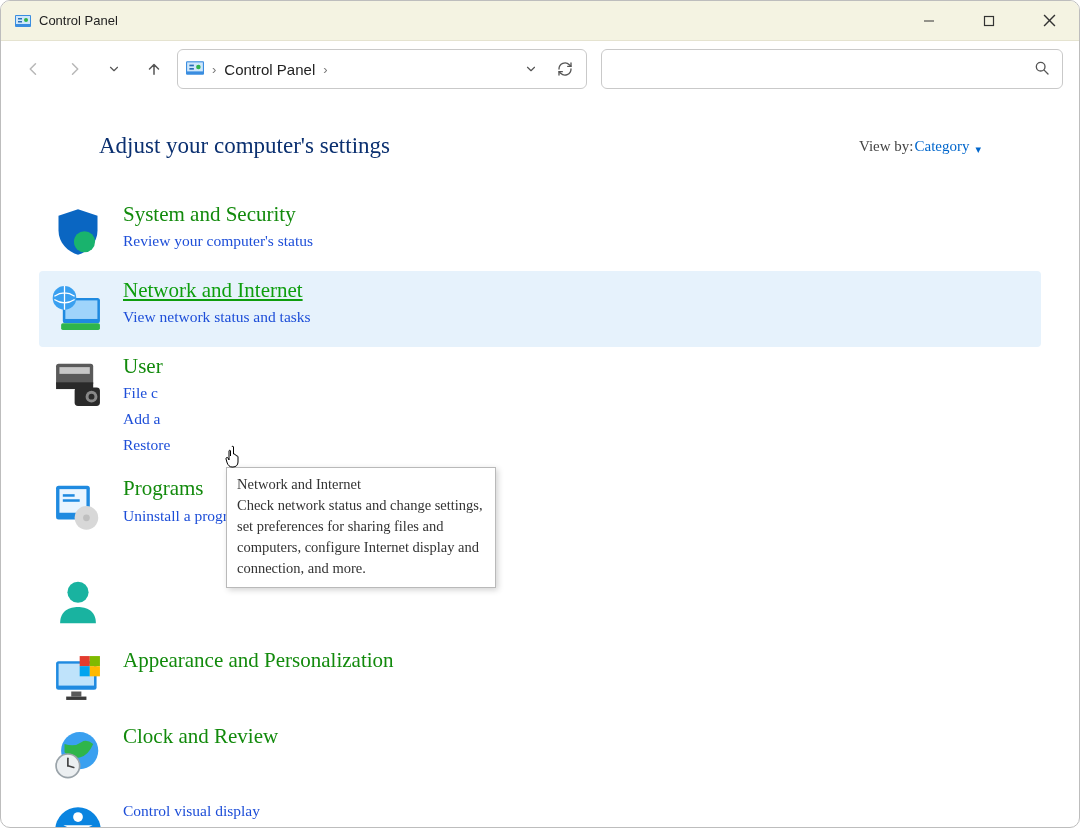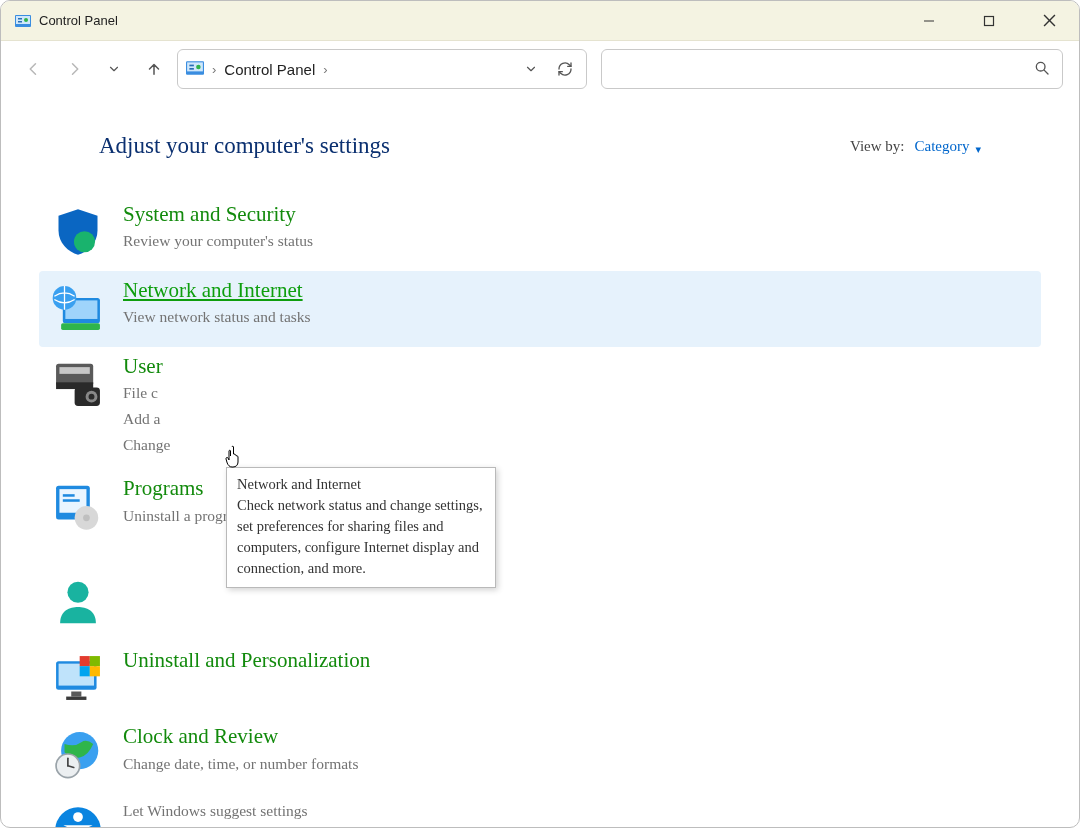--- a/index.html
+++ b/index.html
@@ -105,21 +105,21 @@
     margin-bottom:36px;
   }
   .heading {
     color:#0b3070;
     font-size:23px;
   }
   .view-by {
     margin-left:auto;
     font-size:15px;
     color:#444;
-    display:flex; align-items:center; gap:10px;
+    display:flex; align-items:center; gap:1px;
   }
   .view-by .sel {
     color:#0066cc;
     display:flex; align-items:flex-end; gap:6px;
   }
   .view-by .caret {
     font-size:11px; position:relative; top:1px;
   }
 
   .grid {
@@ -156,21 +156,21 @@
   .cat .title-link {
     color:#128a0c;
     font-size:21px;
     line-height:1.25;
   }
   .cat .title-link.hovered {
     text-decoration:underline;
     color:#0e9e0e;
   }
   .cat .sub {
-    color:#737373;
+    color:#1d4ed8;
     font-size:15.5px;
     line-height:1.55;
     cursor:pointer;
   }
 
   
   .tooltip {
     position:absolute;
     left:225px; top:370px;
     width:270px;
@@ -349,21 +349,21 @@
             <rect x="6" y="30" width="44" height="8" fill="#2a2a2a"></rect>
             <rect x="28" y="36" width="30" height="22" rx="4" fill="#2a2a2a"></rect>
             <circle cx="48" cy="47" r="7" fill="#888"></circle>
             <circle cx="48" cy="47" r="3.5" fill="#2a2a2a"></circle>
           </svg>
         </div>
         <div class="textcol">
           <span class="title-link">User</span>
           <span class="sub">File c</span>
           <span class="sub">Add a</span>
-          <span class="sub">Change</span>
+          <span class="sub">Restore</span>
         </div>
       </div>
 
       <div class="cat">
         <div class="icon">
           <svg width="54" height="54" viewBox="0 0 64 64">
             <rect x="6" y="8" width="40" height="40" rx="3" fill="#1f8ae0"></rect>
             <rect x="10" y="12" width="32" height="28" fill="#e9f5ff"></rect>
             <rect x="14" y="18" width="14" height="3" fill="#1f8ae0"></rect>
             <rect x="14" y="24" width="20" height="3" fill="#1f8ae0"></rect>
@@ -397,50 +397,48 @@
             <rect x="9" y="15" width="42" height="26" fill="#bfe3fb"></rect>
             <rect x="24" y="48" width="12" height="6" fill="#5a5a5a"></rect>
             <rect x="18" y="54" width="24" height="4" fill="#3a3a3a"></rect>
             <rect x="34" y="6" width="12" height="12" fill="#e33c2e"></rect>
             <rect x="46" y="6" width="12" height="12" fill="#7fba00"></rect>
             <rect x="34" y="18" width="12" height="12" fill="#00a4ef"></rect>
             <rect x="46" y="18" width="12" height="12" fill="#ffb900"></rect>
           </svg>
         </div>
         <div class="textcol">
-          <span class="title-link">Uninstall and Personalization</span>
+          <span class="title-link">Appearance and Personalization</span>
         </div>
       </div>
 
       <div class="cat">
         <div class="icon">
           <svg width="54" height="54" viewBox="0 0 64 64">
             <circle cx="34" cy="28" r="22" fill="#3aa0f0"></circle>
             <path d="M16 20 Q28 24 36 18 Q42 14 50 20 Q44 34 34 36 Q24 38 16 30 Z" fill="#2fb54b"></path>
             <circle cx="20" cy="46" r="14" fill="#eceff1" stroke="#9aa3a9" stroke-width="2"></circle>
             <line x1="20" y1="46" x2="20" y2="37" stroke="#444" stroke-width="2" stroke-linecap="round"></line>
             <line x1="20" y1="46" x2="27" y2="48" stroke="#444" stroke-width="2" stroke-linecap="round"></line>
           </svg>
         </div>
         <div class="textcol">
           <span class="title-link">Clock and Review</span>
-          <span class="sub">Change date, time, or number formats</span>
         </div>
       </div>
 
       <div class="cat">
         <div class="icon">
           <svg width="52" height="52" viewBox="0 0 64 64">
             <circle cx="32" cy="32" r="28" fill="#0a84e0"></circle>
             <circle cx="32" cy="16" r="6" fill="#fff"></circle>
             <path d="M14 26 H50 L38 32 V40 L46 54 H40 L32 42 L24 54 H18 L26 40 V32 Z" fill="#fff"></path>
           </svg>
         </div>
         <div class="textcol">
-          <span class="sub">Let Windows suggest settings</span>
           <span class="sub">Control visual display</span>
         </div>
       </div>
 
     </div>
   </div>
 
   <div class="tooltip">
     <div>Network and Internet</div>
     <div>Check network status and change settings, set preferences for sharing files and computers, configure Internet display and connection, and more.</div>

